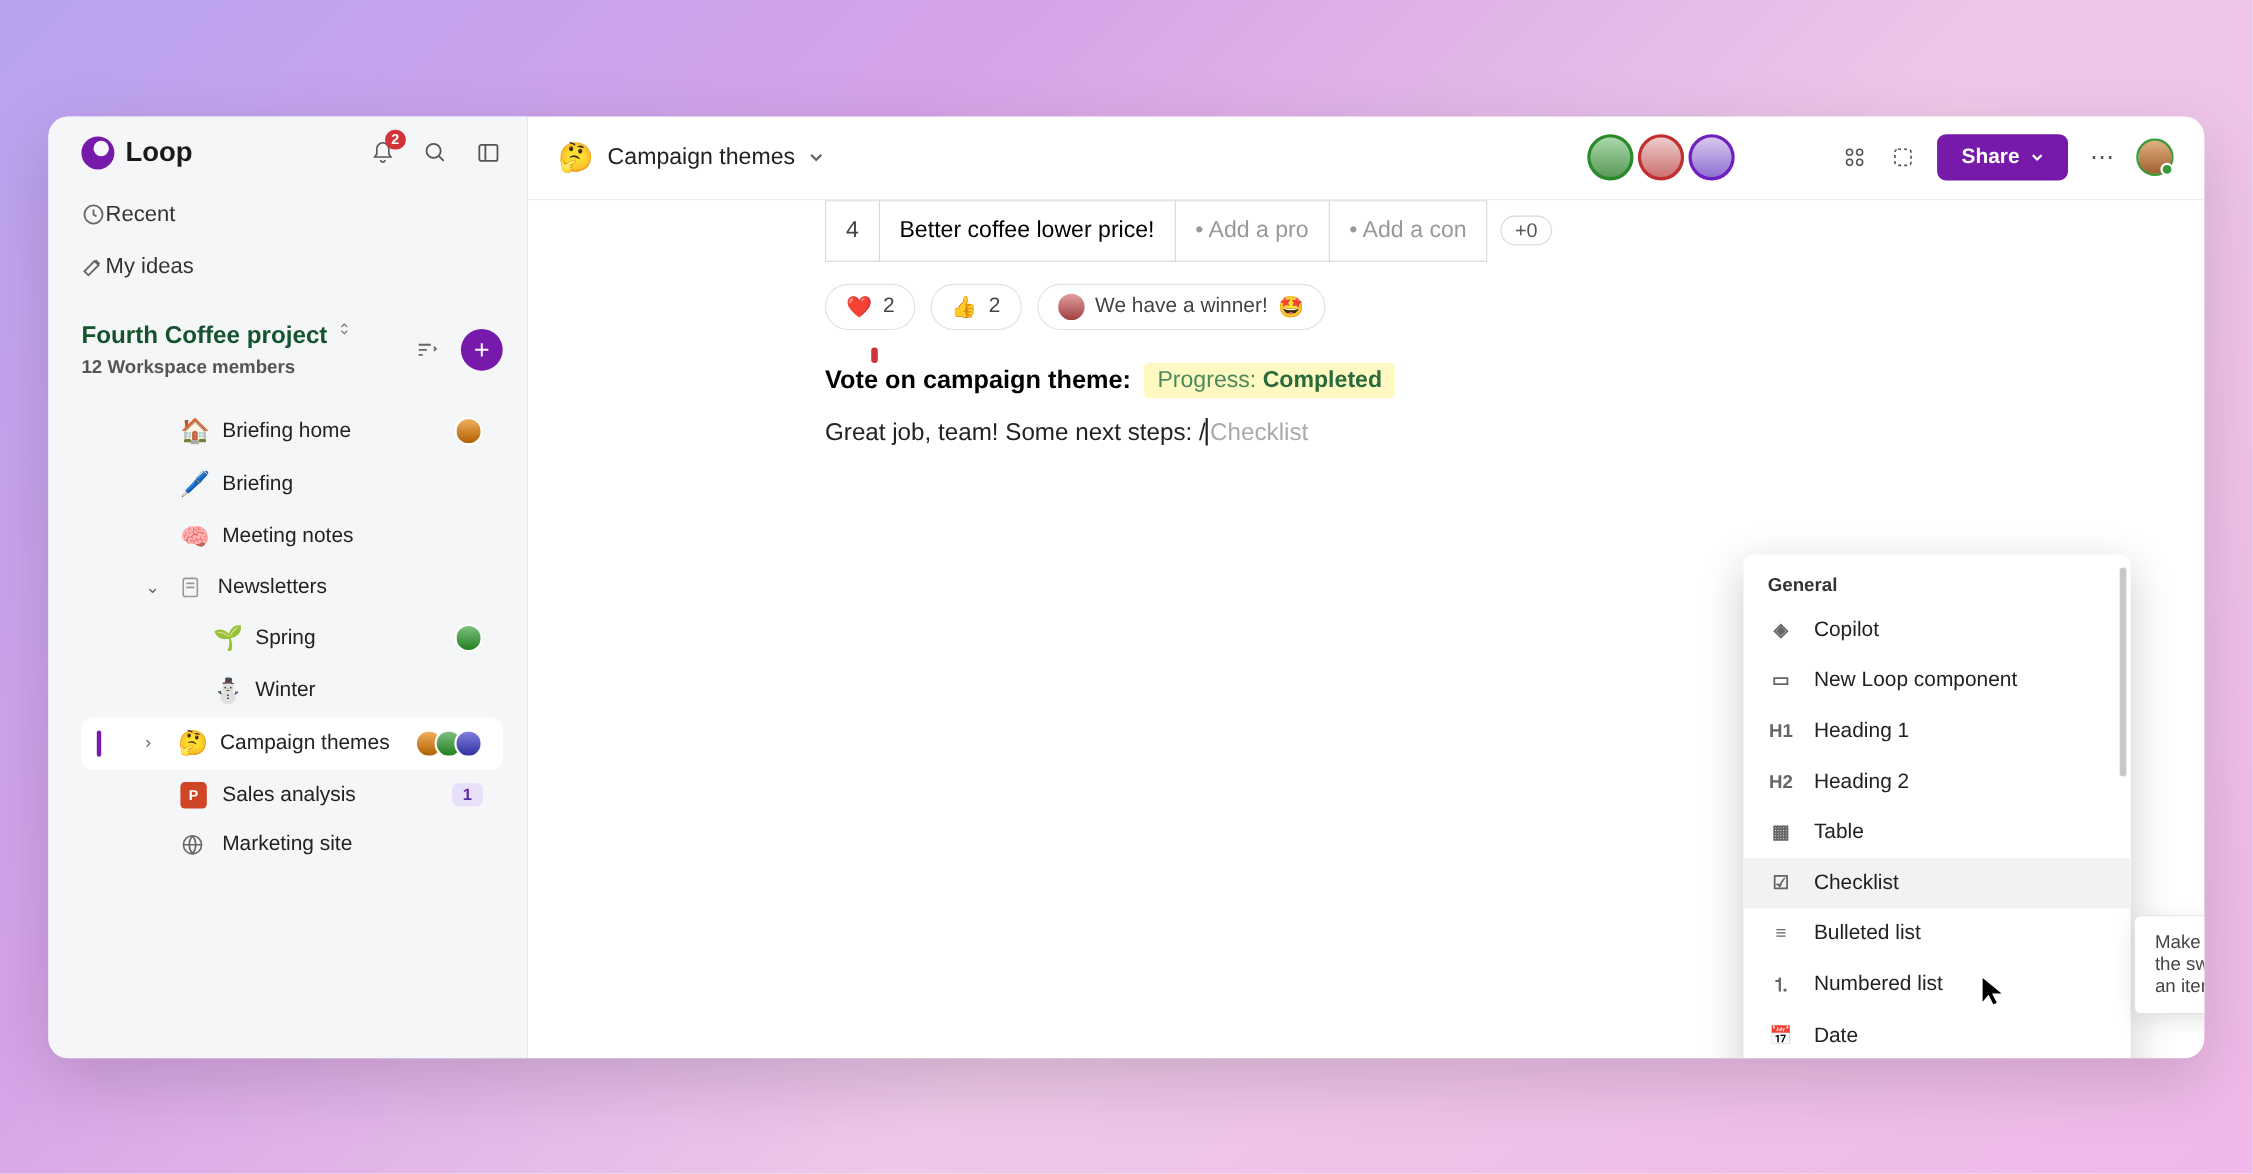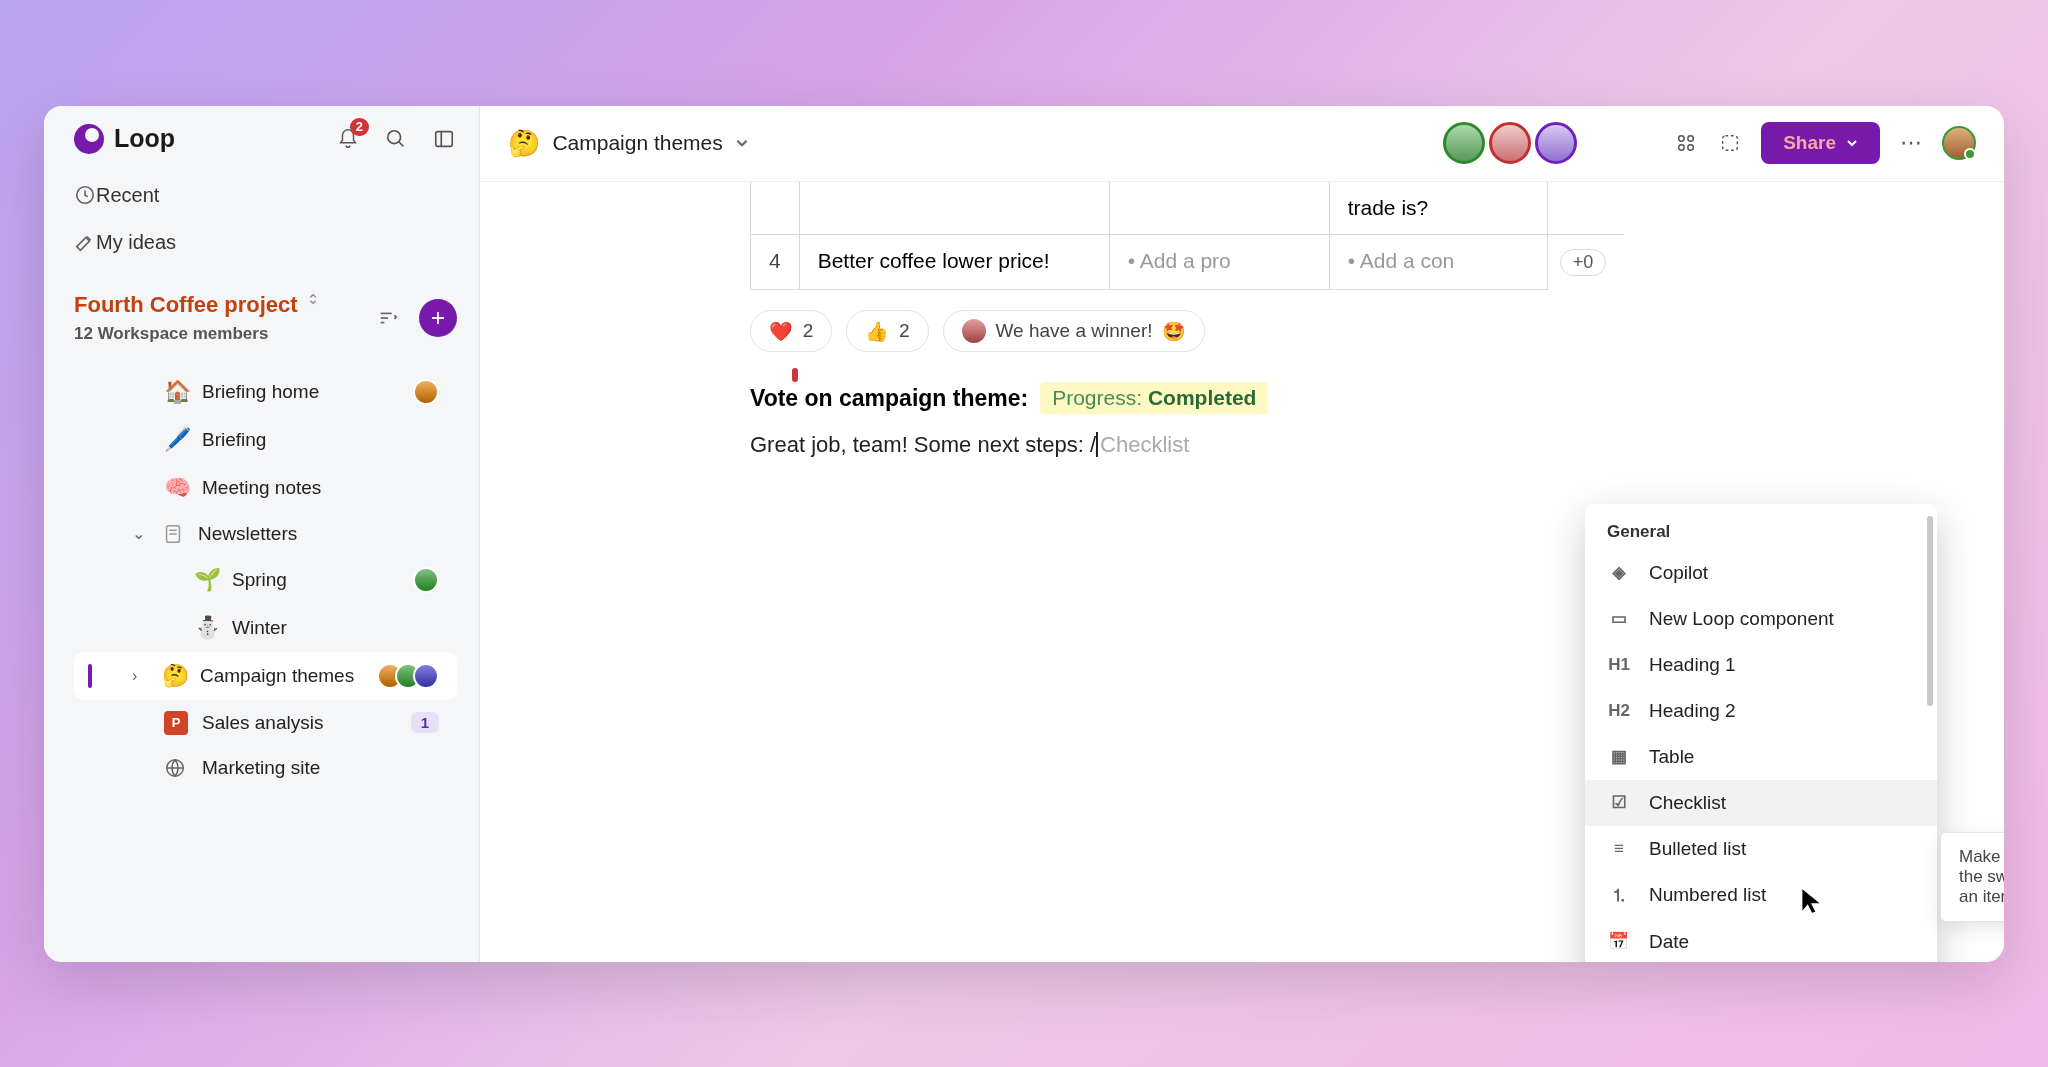--- a/index.html
+++ b/index.html
@@ -27,21 +27,21 @@
   .sb-top-icons { display:flex; gap:22px; align-items:center;}
   .ico-btn { width:26px; height:26px; display:flex; align-items:center; justify-content:center;
              color:#555; cursor:pointer; position:relative;}
   .badge { position:absolute; top:-8px; right:-8px; background:#d13438; color:#fff;
            font-size:13px; font-weight:700; padding:0 6px; border-radius:10px; line-height:18px;}
   .sb-link { display:flex; align-items:center; padding:12px 30px;
              font-size:20px; color:#333; cursor:pointer;}
   .sb-link svg, .sb-link .emoji { width:22px; height:22px; flex-shrink:0;}
   .sb-section { padding: 26px 22px 0 30px;}
   .sb-section-head { display:flex; align-items:center; justify-content:space-between; gap:18px;}
-  .proj-title { font-size:22px; font-weight:600; color:#c2410c; display:flex; align-items:flex-start; gap:8px;}
+  .proj-title { font-size:22px; font-weight:600; color:#14532d; display:flex; align-items:flex-start; gap:8px;}
   .proj-sub { font-size:17px; color:#555; margin-top:6px; font-weight:600;}
   .sb-section-ctrls { display:flex; align-items:center; gap:18px;}
   .add-btn { width:38px; height:38px; border-radius:50%; background:#7719aa;
              color:#fff; display:flex; align-items:center; justify-content:center;
              font-size:26px; cursor:pointer;}
   .tree { margin-top:24px;}
   .tree-row { display:flex; align-items:center; gap:14px; padding:11px 18px 11px 30px;
               font-size:19px; color:#222; border-radius:10px; cursor:pointer; position:relative;}
   .tree-row .emoji { width:24px; text-align:center; font-size:22px;}
   .tree-row.indent-1 { padding-left:90px;}
@@ -66,21 +66,21 @@
             padding:0 28px; gap:18px;}
   .doc-title{display:flex;align-items:center;gap:12px;font-size:21px;color:#222;}
   .doc-title .emoji{font-size:26px;}
   .topbar-spacer{flex:1;}
   .presence { display:flex; gap:4px;}
   .pres-av { width:42px; height:42px; border-radius:50%; border:3px solid;
              background:#d0d0d0;}
   .pres-av.g{border-color:#2a8a2a;background:linear-gradient(#aad8aa,#5a9a5a);}
   .pres-av.r{border-color:#c03030;background:linear-gradient(#eecccc,#cc7070);}
   .pres-av.p{border-color:#7020c0;background:linear-gradient(#d8c8f0,#9070d0);}
-  .share-btn{background:#7719aa;color:#fca5a5;font-size:19px;font-weight:600;
+  .share-btn{background:#7719aa;color:#ffffff;font-size:19px;font-weight:600;
              padding:10px 22px;border-radius:8px;display:flex;align-items:center;gap:10px;cursor:pointer;}
   .content{ flex:1; overflow:hidden; padding:0 0 0 270px; position:relative;}
   
   table.pc { border-collapse:collapse; margin-top:0;}
   table.pc td { border:1px solid #d8d8d8; padding:14px 18px; font-size:21px;
                 vertical-align:top;}
   table.pc .num{ width:44px; text-align:center; color:#444;}
   table.pc .placeholder{ color:#999;}
   table.pc .plus-pill{display:inline-block; border:1px solid #d8d8d8; border-radius:14px;
                       padding:2px 12px; font-size:18px; color:#555;}
@@ -299,27 +299,20 @@
       </div>
       <div class="ico-btn" style="font-size:22px;color:#555;">⋯</div>
       <div class="pres-av" style="width:34px;height:34px;border:2px solid #3a9a3a;background:linear-gradient(#e0b080,#a06030);position:relative;">
         <span style="position:absolute;right:-2px;bottom:-2px;width:12px;height:12px;border-radius:50%;background:#3a9a3a;border:2px solid #fff"></span>
       </div>
     </div>
 
     <div class="content">
       <table class="pc">
         <tbody>
-            <tr>
-          <td class="num" style="border-top:none"></td>
-          <td style="width:310px;border-top:none"></td>
-          <td style="width:220px;border-top:none"></td>
-          <td style="width:218px;border-top:none"><span>trade is?</span></td>
-          <td style="border-top:none;border-right:none"></td>
-        </tr>
         <tr>
           <td class="num">4</td>
           <td>Better coffee lower price!</td>
           <td class="placeholder">• <span>Add a pro</span></td>
           <td class="placeholder">• <span>Add a con</span></td>
           <td style="border:none;padding-left:12px"><span class="plus-pill">+0</span></td>
         </tr>
       </tbody>
         </table>
 

